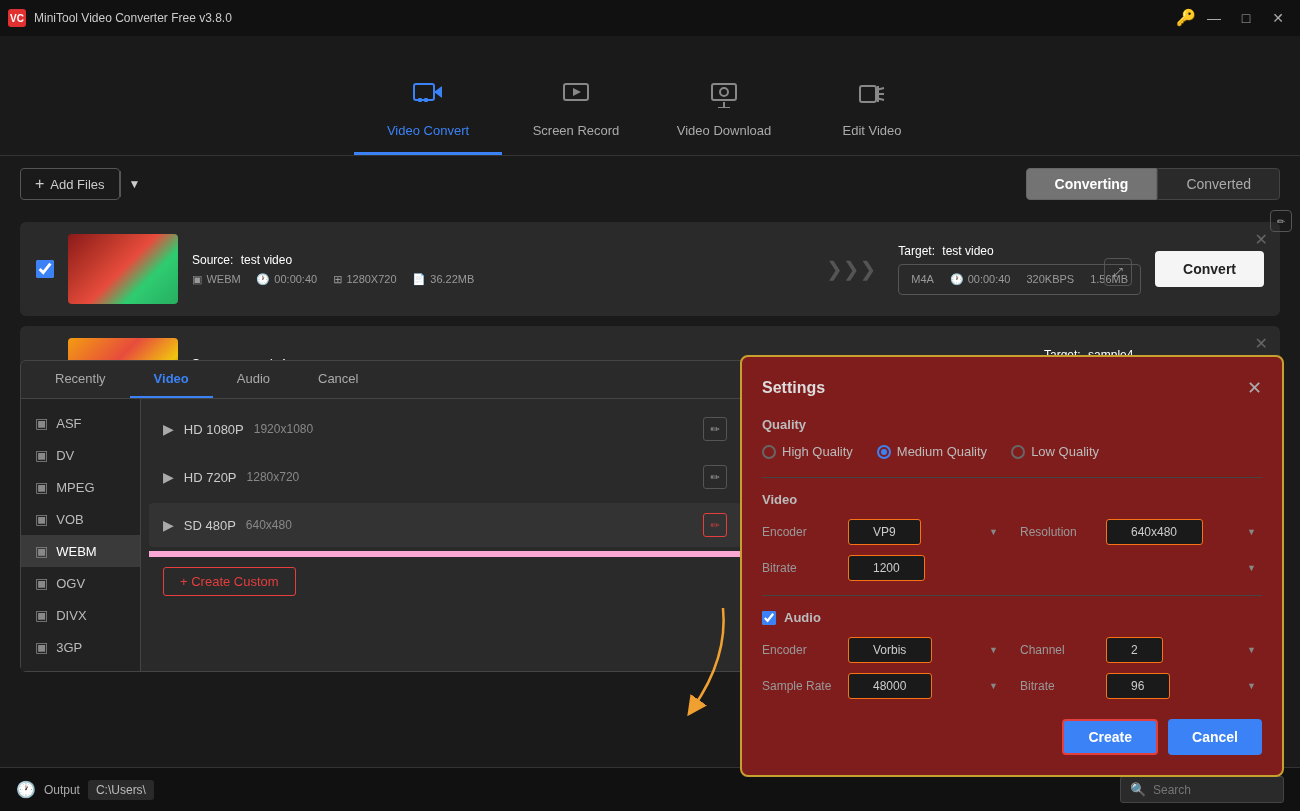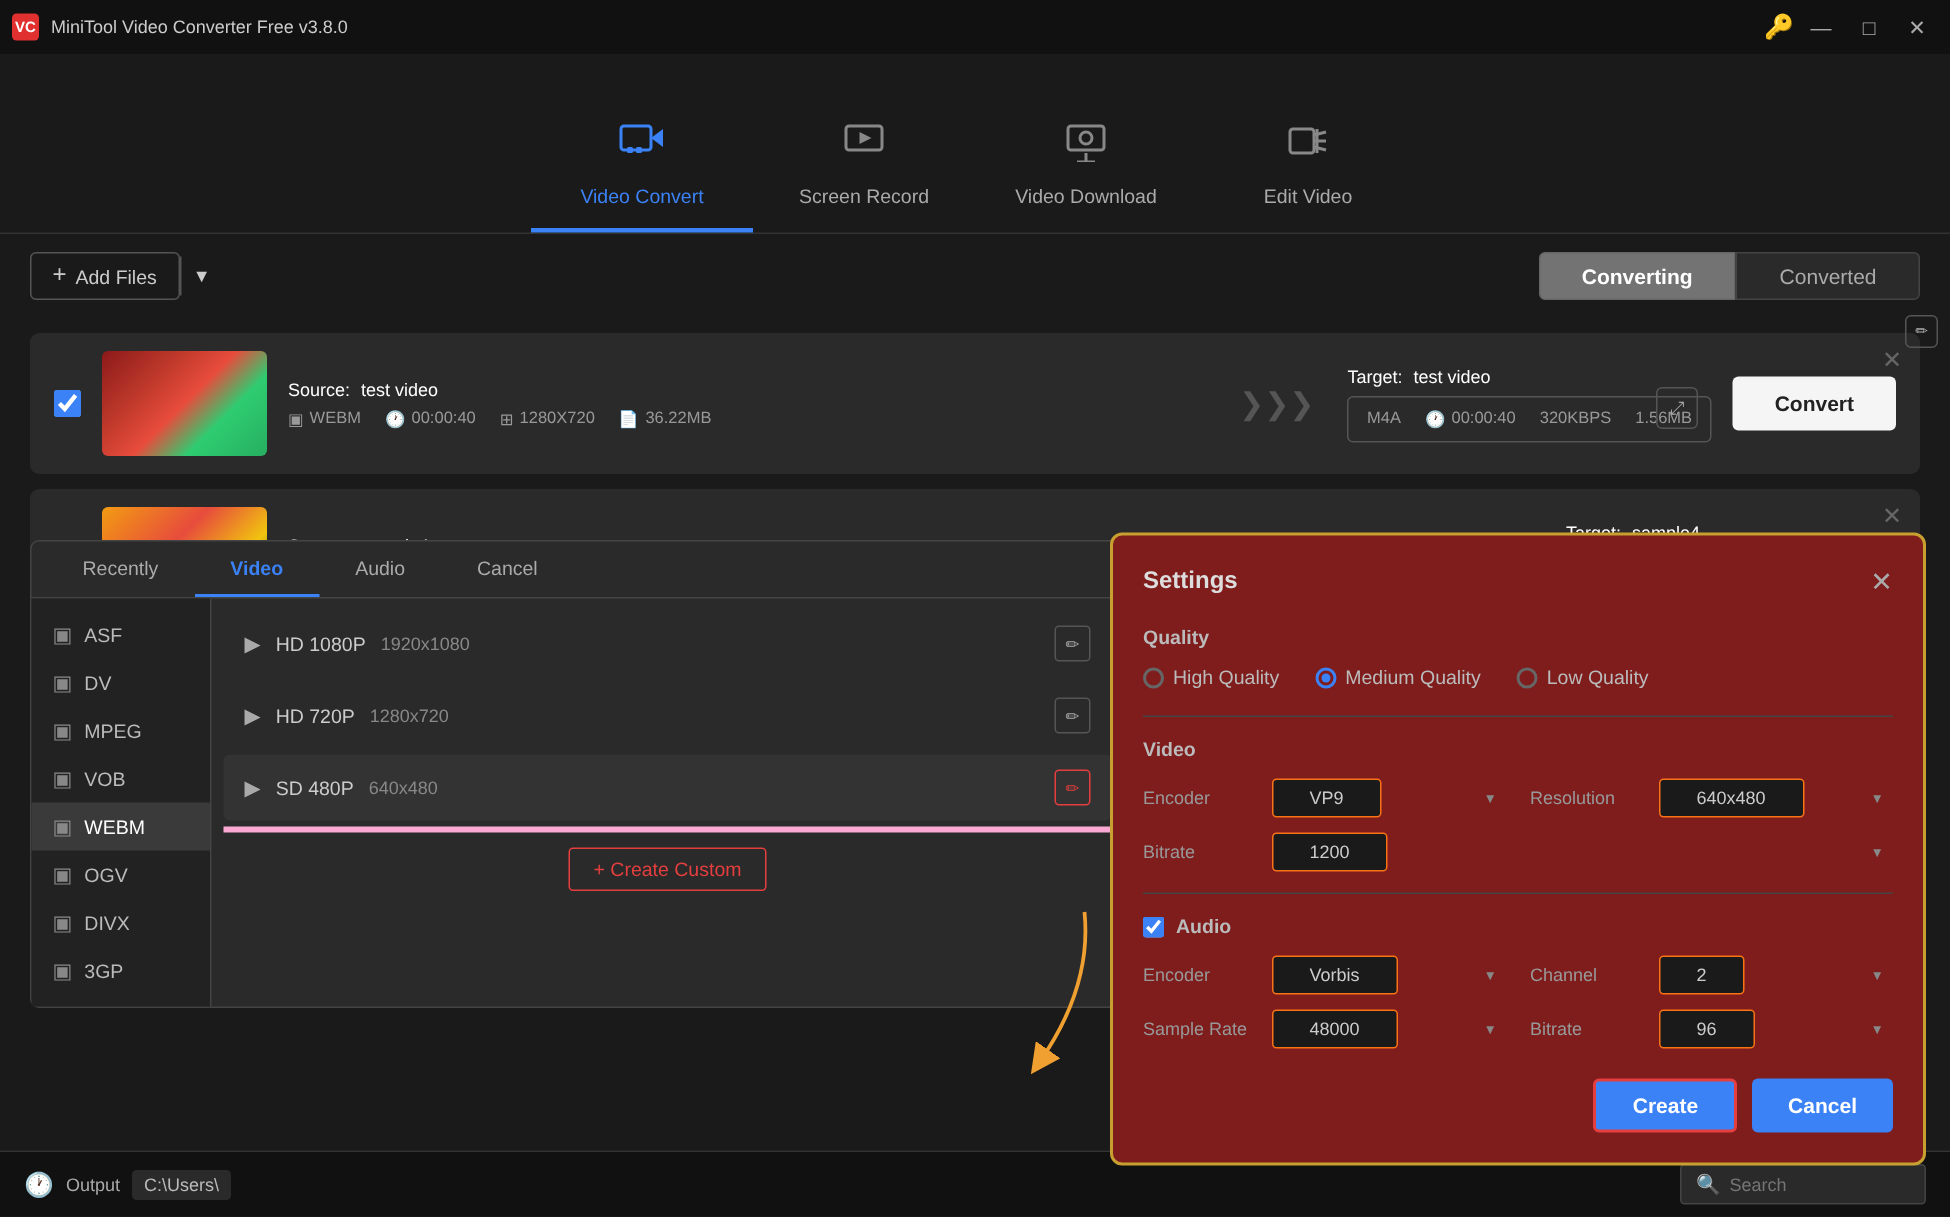--- a/index.html
+++ b/index.html
@@ -139,22 +139,22 @@
       width: 24px; height: 24px; border-radius: 3px; cursor: pointer;
       display: flex; align-items: center; justify-content: center; font-size: 11px;
     }
     .format-edit-gray {
       background: none; border: 1px solid #555; color: #aaa;
       width: 24px; height: 24px; border-radius: 3px; cursor: pointer;
       display: flex; align-items: center; justify-content: center; font-size: 11px;
     }
 
     .format-footer {
-      border-top: 4px solid #f9a8d4; padding: 10px 14px;
-      display: flex; justify-content: center;
+      border-top: 6px solid #f9a8d4; padding: 10px 14px;
+      display: flex; justify-content: flex-start;
     }
     .create-custom-btn {
       display: flex; align-items: center; gap: 6px;
       background: none; border: 1px solid #e53e3e; color: #e53e3e;
       padding: 6px 16px; border-radius: 3px; font-size: 13px; cursor: pointer;
     }
 
     
     .settings-panel {
       position: absolute; left: 740px; top: 355px;

